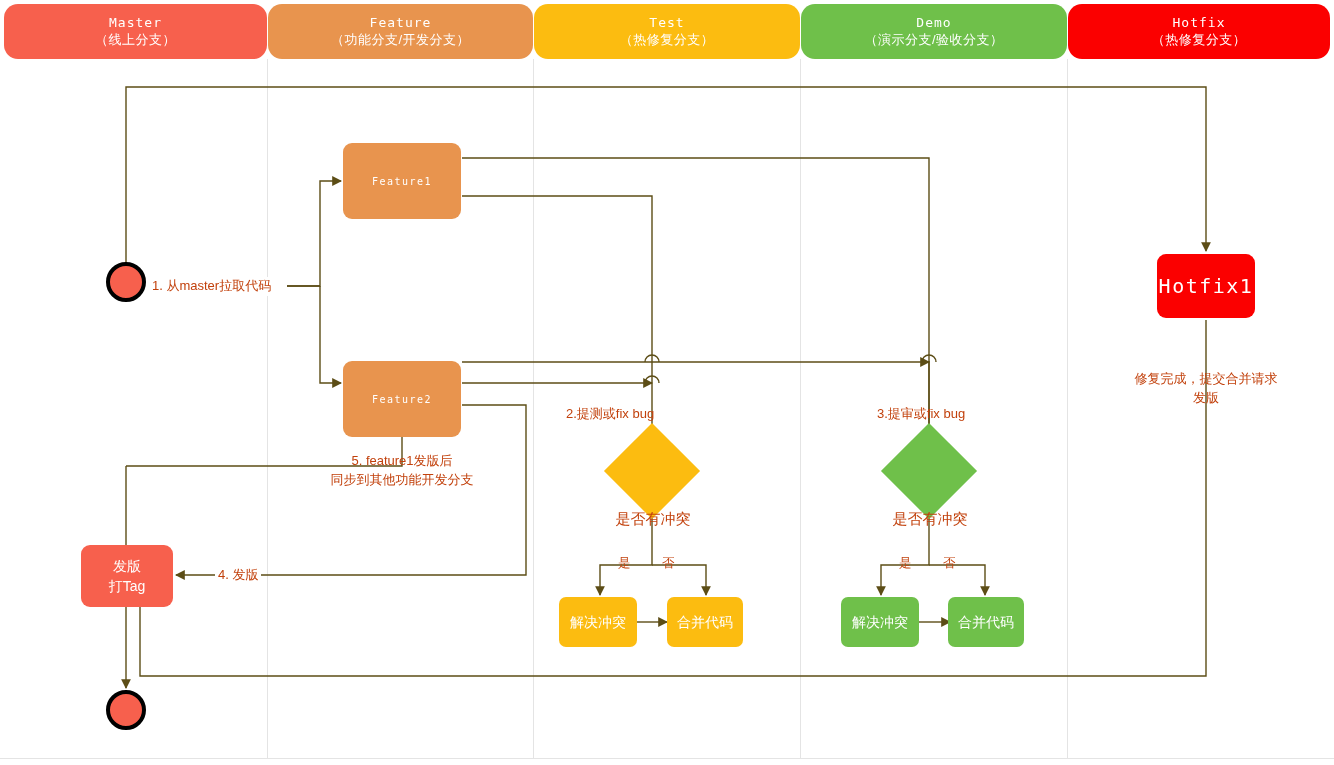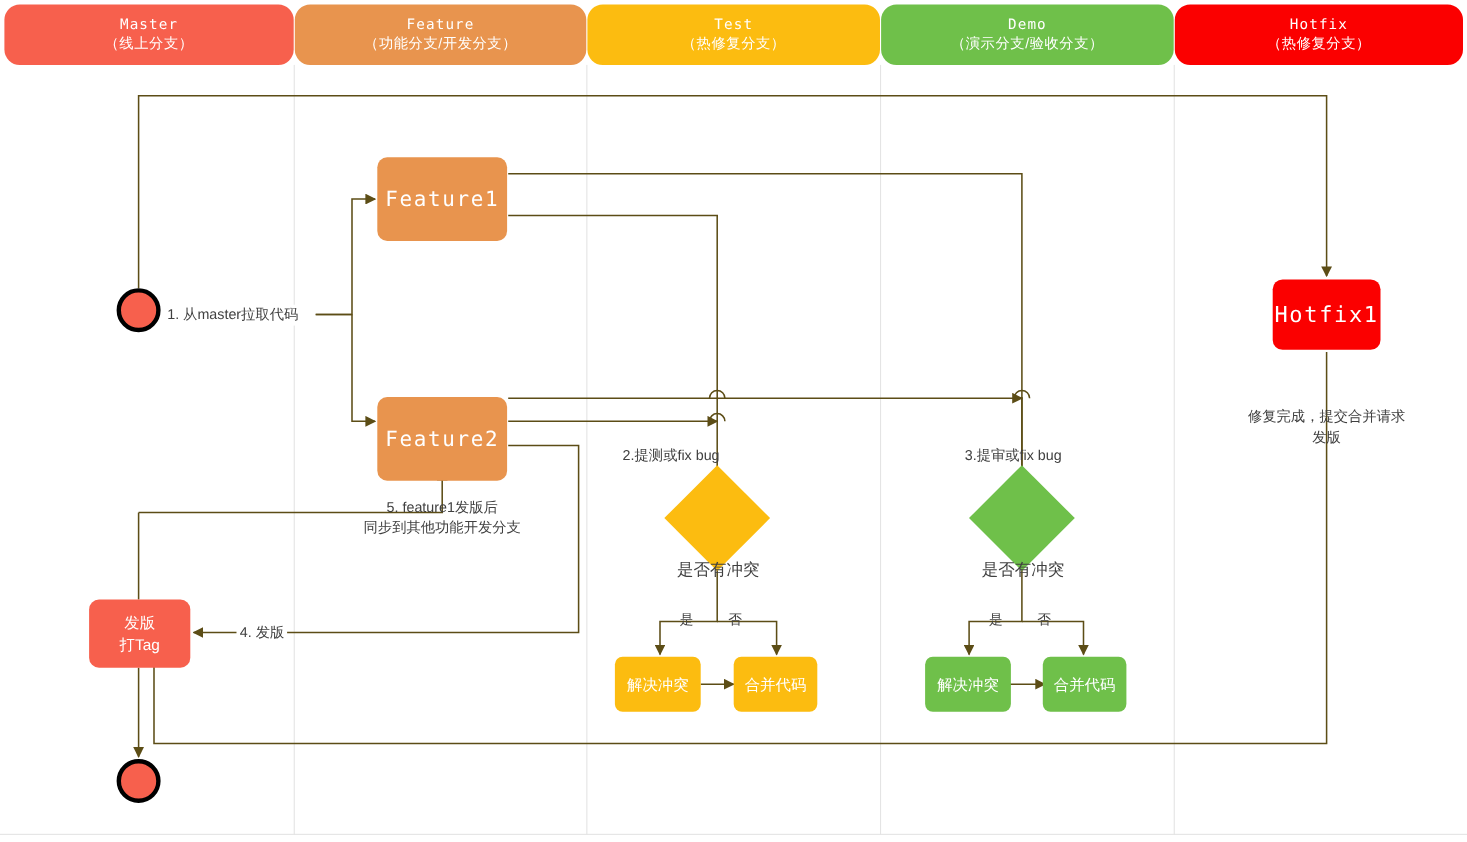--- a/index.html
+++ b/index.html
@@ -68,21 +68,21 @@
     display:flex;
     align-items:center;
     justify-content:center;
     text-align:center;
     color:#ffffff;
     line-height:1.3;
   }
   .rbox{ border-radius:9px; }
   .mono{
     font-family:"DejaVu Sans Mono","Liberation Mono",monospace;
-    font-size:19px;
+    font-size:10px;
     letter-spacing:1.5px;
   }
   .feature{ background:#e8944e; }
   .hotfix{ background:#fb0000; font-size:20px; }
   .release{ background:#f7604d; font-size:14px; line-height:1.45; }
   .ybox{ background:#fcbc10; font-size:14px; border-radius:7px;}
   .gbox{ background:#6fc04a; font-size:14px; border-radius:7px;}
   
   .term{
     position:absolute;
@@ -95,21 +95,21 @@
   .diamond{
     position:absolute;
     transform:rotate(45deg);
   }
   .d-yellow{ background:#fcbc10; }
   .d-green{  background:#6fc04a; }
   
   .lbl{
     position:absolute;
     font-size:13px;
-    color:#404040;
+    color:#c2410c;
     white-space:nowrap;
     line-height:1.45;
   }
   .lbl.c{ text-align:center; }
   .lbl-sm{ font-size:12.5px; }
   .lbl-big{ font-size:15px; }
 </style>
 </head>
 <body>
 

